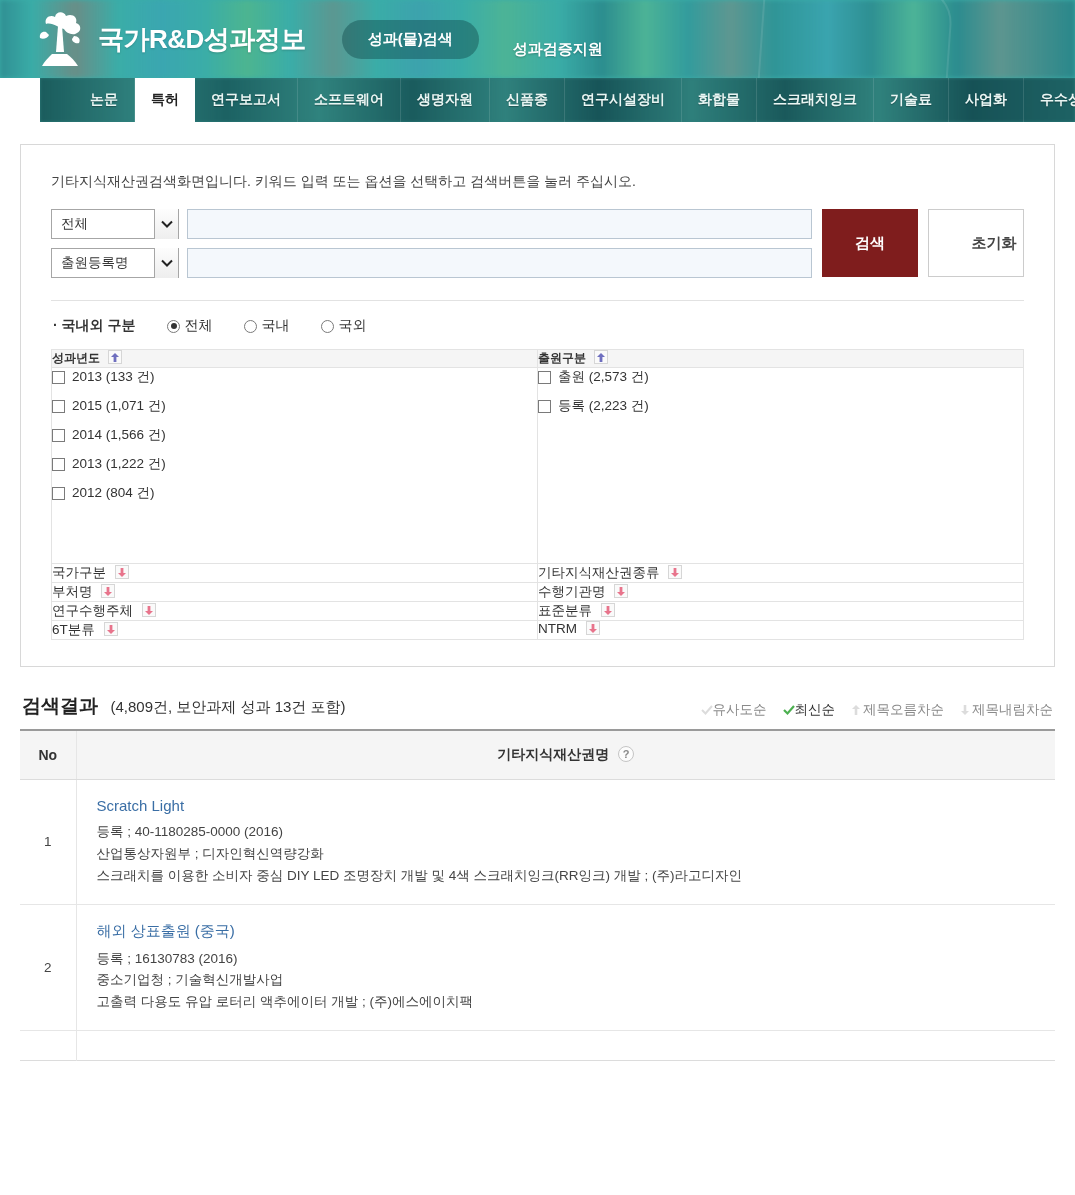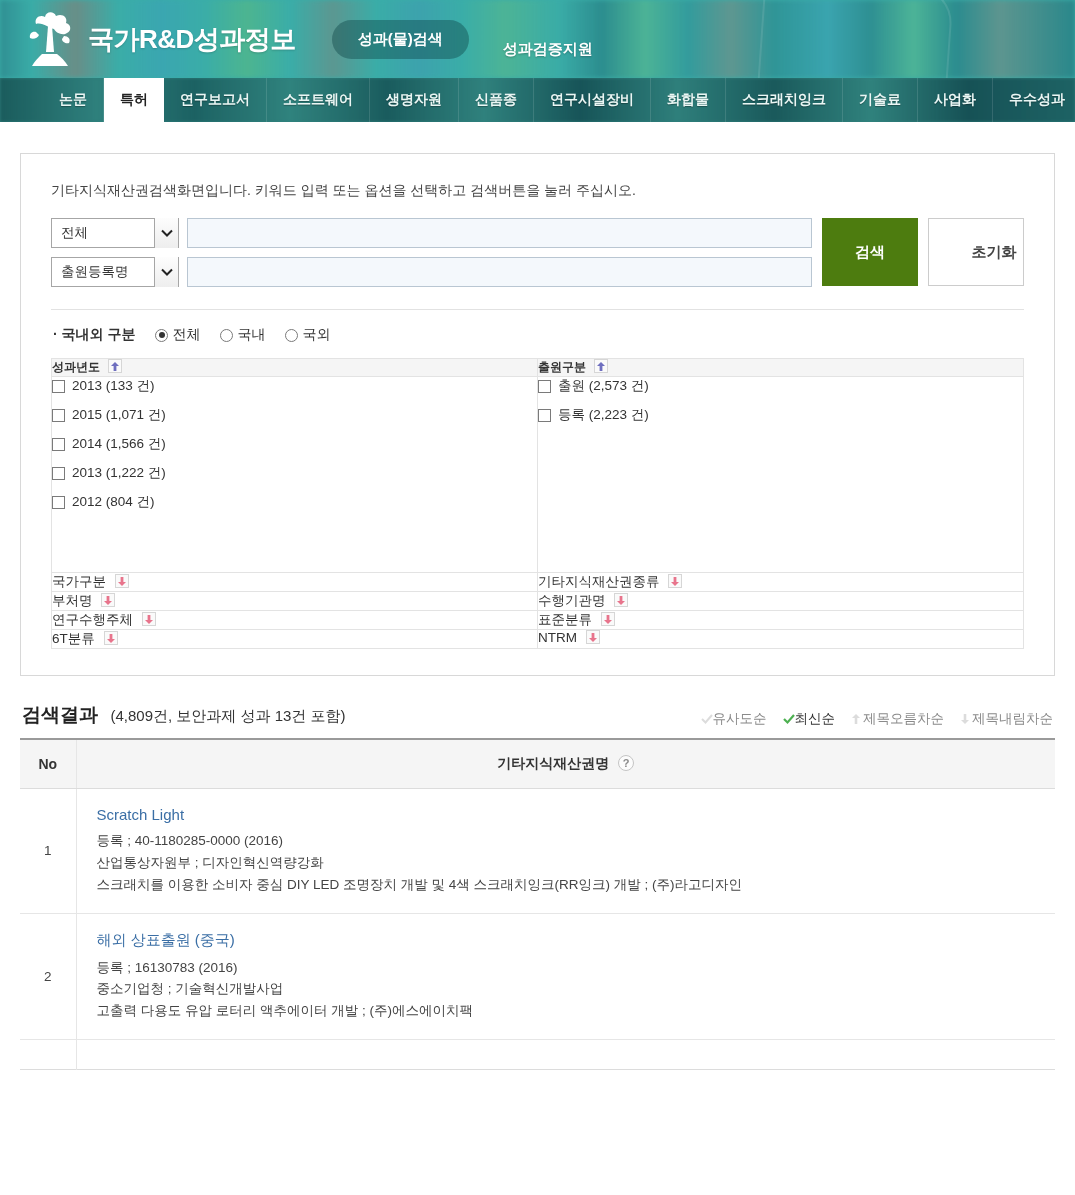--- a/index.html
+++ b/index.html
@@ -56,21 +56,21 @@
     width: 190px; height: 120px;
     border: 2px solid rgba(255,255,255,.10);
     border-radius: 6px 40px 10px 4px;
     transform: skewX(-4deg);
   }
   .hdr-inner {
     position: relative;
     height: 100%;
     display: flex;
     align-items: center;
-    padding-left: 22px;
+    padding-left: 32px;
   }
   .logo-mark {
     width: 56px; height: 62px;
     margin-right: 10px;
     flex: 0 0 auto;
   }
   .site-title {
     color: #ffffff;
     font-size: 26px;
     font-weight: bold;
@@ -103,22 +103,23 @@
     text-shadow: 0 1px 2px rgba(0,0,0,.25);
   }
 
   
   .tabbar {
     position: relative;
     height: 44px;
     background: #2f7f7c;
     display: flex;
     align-items: stretch;
-    padding-left: 43px;
+    padding-left: 34px;
     overflow: hidden;
+    margin-left: 40px;
   }
   .tabbar-stripes {
     position: absolute; inset: 0;
     background:
       linear-gradient(90deg,
         rgba(20,80,82,.75) 0%, rgba(45,130,126,.35) 9%,
         rgba(20,85,88,.70) 18%, rgba(50,140,130,.30) 27%,
         rgba(18,78,82,.72) 36%, rgba(48,135,128,.30) 45%,
         rgba(16,72,78,.78) 54%, rgba(45,128,122,.32) 63%,
         rgba(18,76,80,.74) 72%, rgba(50,138,128,.28) 81%,
@@ -143,21 +144,21 @@
     color: #222222;
     text-shadow: none;
     border-right: none;
     border-left: none;
   }
 
   
   .page { background: #ffffff; padding: 0 20px; }
 
   .search-panel {
-    margin-top: 31px;
+    margin-top: 22px;
     border: 1px solid #d8d8d8;
     background: #ffffff;
     padding: 28px 30px 26px 30px;
   }
   .guide-text {
     font-size: 14px;
     color: #444;
     margin-bottom: 18px;
   }
 
@@ -206,28 +207,28 @@
   }
 
   .btn-group { display: flex; gap: 10px; padding-top: 0; }
   .btn {
     width: 96px; height: 68px;
     display: flex; align-items: center; justify-content: center;
     font-size: 15px; font-weight: bold;
     cursor: pointer;
     border: 1px solid transparent;
   }
-  .btn-primary { background: #4d7c0f; color: #ffffff; }
+  .btn-primary { background: #7f1d1d; color: #ffffff; }
   .btn-secondary { background: #ffffff; color: #444444; border: 1px solid #cccccc; padding-left: 36px; }
 
   .hr-soft { height: 1px; background: #e2e2e2; margin: 22px 0 0 0; }
 
   .scope-row {
     display: flex; align-items: center;
-    gap: 8px;
+    gap: 20px;
     font-size: 14px;
     color: #333;
     padding: 16px 0 14px 2px;
   }
   .scope-label { font-weight: bold; color: #333; }
   .radio-item {
     display: flex; align-items: center; gap: 4px;
     margin-left: 12px; cursor: pointer; font-size: 14px;
   }
   .radio {

